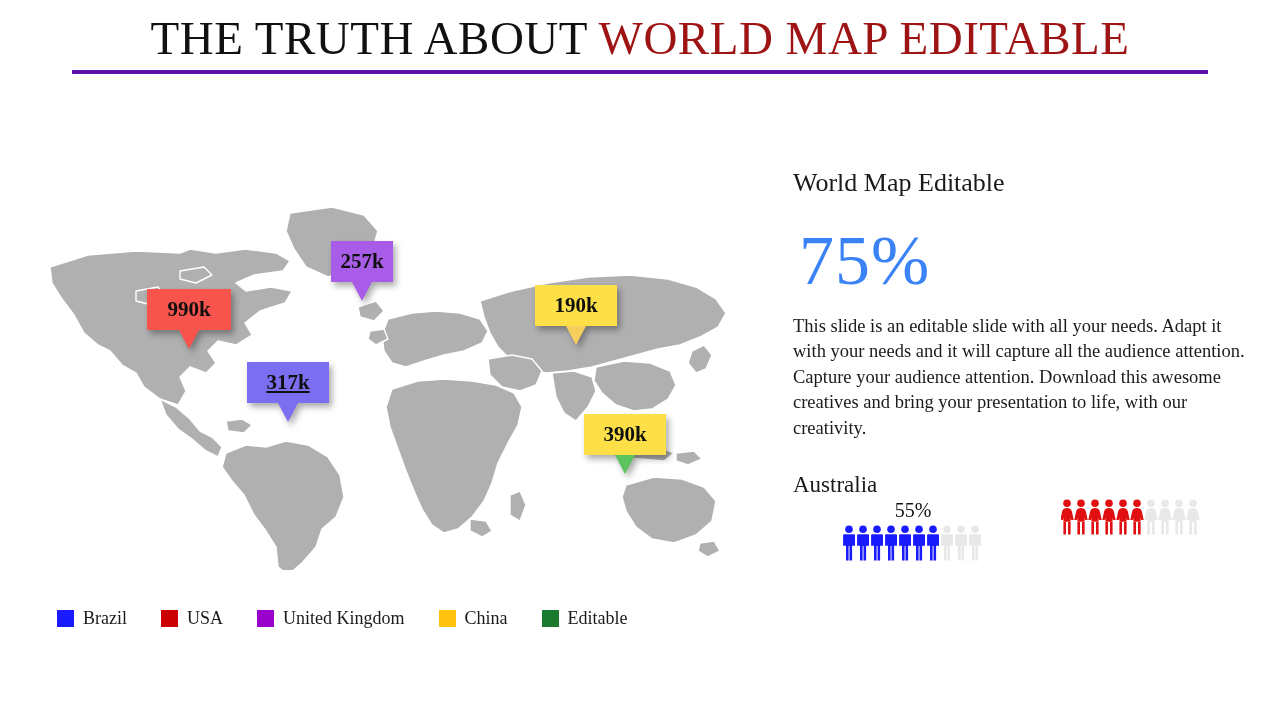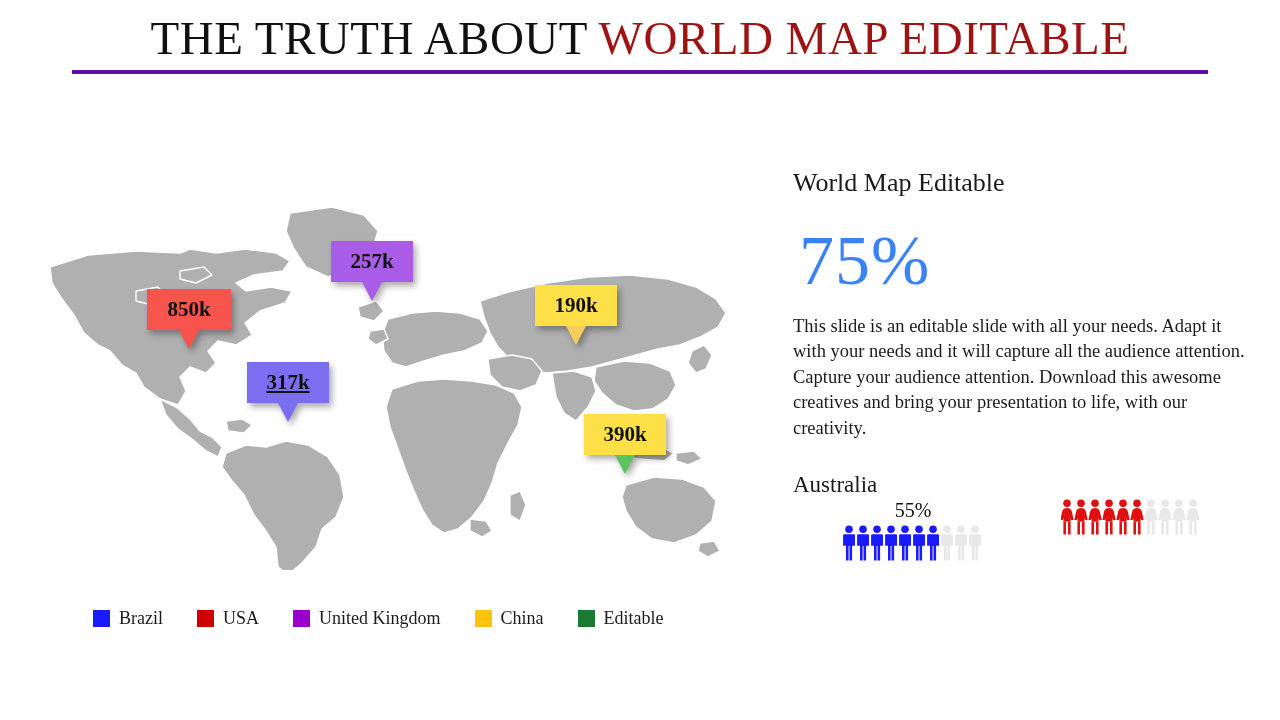--- a/index.html
+++ b/index.html
@@ -92,21 +92,20 @@
     border-top-width: 19px;
   }
 
   
   #map-legend {
     position: absolute;
     left: 57px;
     top: 608px;
     display: flex;
     align-items: center;
-    margin-left: 36px;
   }
   .legend-item {
     display: flex;
     align-items: center;
     margin-right: 34px;
   }
   .legend-swatch {
     width: 17px;
     height: 17px;
     display: inline-block;
@@ -233,25 +232,25 @@
 
       <path d="M566 252 L596 248 L620 252 L634 258 L624 266 L600 264 L578 262 L564 258 Z"></path>
       <path d="M636 258 L654 256 L662 264 L648 270 L636 266 Z"></path>
 
       <path d="M586 290 L614 282 L642 284 L664 292 L676 306 L672 326 L656 340 L634 348 L612 344 L596 332 L586 316 L582 302 Z"></path>
       <path d="M660 348 L674 346 L680 356 L668 362 L658 356 Z"></path>
     </g>
   </svg>
 
   <div class="map-marker" data-name="map-marker-usa" style="left:107px; top:94px; width:84px; height:41px;">
-    <span class="marker-box" data-name="map-marker-usa-value" style="background:#f6544c;">850k</span>
+    <span class="marker-box" data-name="map-marker-usa-value" style="background:#f6544c;">990k</span>
     <span class="marker-tail" data-name="map-marker-usa-tail" style="border-top-color:#f6544c;"></span>
   </div>
 
-  <div class="map-marker" data-name="map-marker-united-kingdom" style="left:291px; top:46px; width:82px; height:41px;">
+  <div class="map-marker" data-name="map-marker-united-kingdom" style="left:291px; top:46px; width:62px; height:41px;">
     <span class="marker-box" data-name="map-marker-united-kingdom-value" style="background:#a95ce8;">257k</span>
     <span class="marker-tail" data-name="map-marker-united-kingdom-tail" style="border-top-color:#a95ce8;"></span>
   </div>
 
   <div class="map-marker" data-name="map-marker-china" style="left:495px; top:90px; width:82px; height:41px;">
     <span class="marker-box" data-name="map-marker-china-value" style="background:#fde047;">190k</span>
     <span class="marker-tail" data-name="map-marker-china-tail" style="border-top-color:#f5ce5d;"></span>
   </div>
 
   <div class="map-marker" data-name="map-marker-brazil" style="left:207px; top:167px; width:82px; height:41px;text-decoration:underline;">

